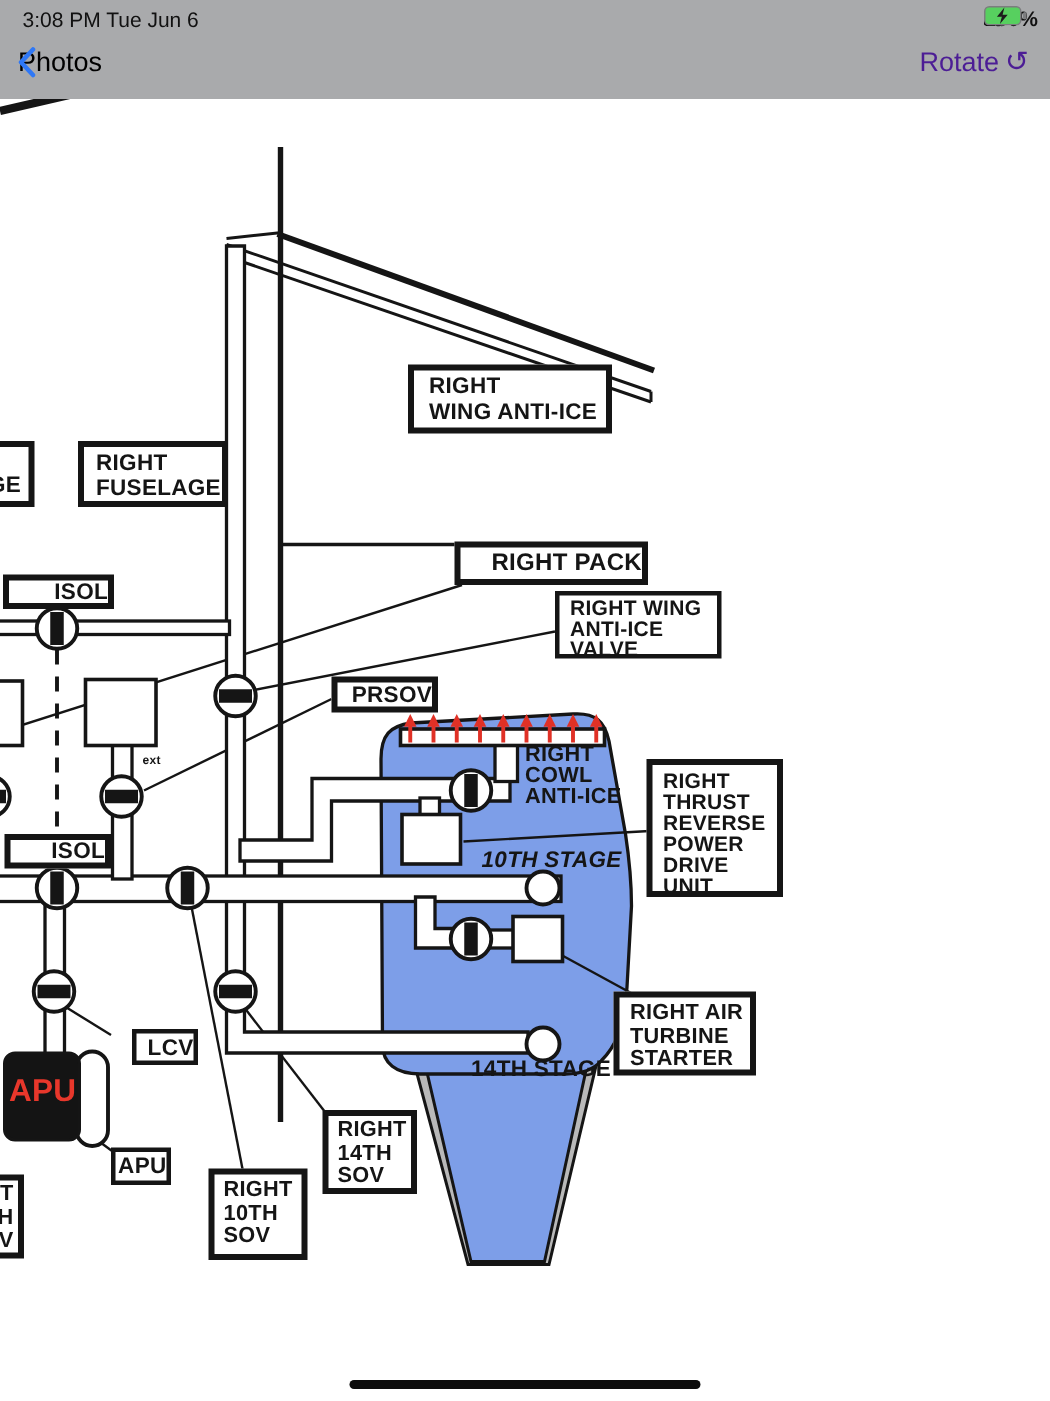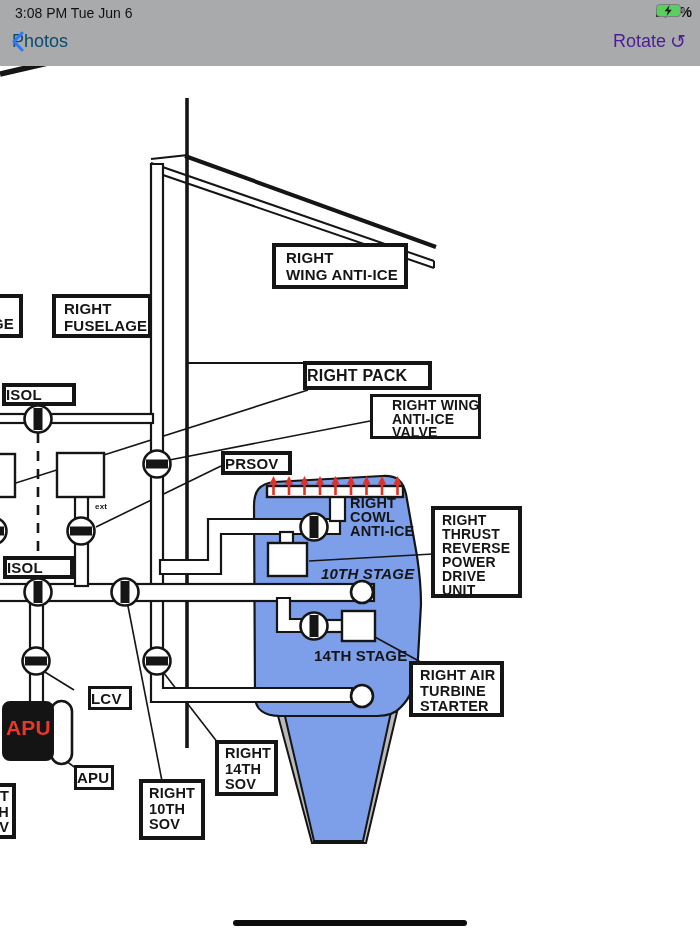--- a/index.html
+++ b/index.html
@@ -8,30 +8,30 @@
   
   #topbar{position:absolute;left:0;top:0;width:700px;height:66px;background:#a9aaac;z-index:10;}
   .statusrow{position:absolute;left:0;top:0;width:100%;height:26px;}
   .st-left{position:absolute;left:15px;top:5px;font-size:14px;color:#111;}
   .st-time{font-weight:400;}
   .st-date{font-weight:400;}
   .st-right{position:absolute;right:8px;top:4px;display:flex;align-items:center;gap:6px;}
   .pct{font-size:14px;font-weight:600;color:#111;}
   .navrow{position:absolute;left:0;top:26px;width:100%;height:40px;}
   .backbtn{position:absolute;left:12px;top:5px;display:flex;align-items:center;gap:5px;
-           color:#0c4a6e;font-size:18px;cursor:pointer;}
+           color:#000000;font-size:18px;cursor:pointer;}
   .rotatebtn{position:absolute;right:14px;top:5px;display:flex;align-items:center;gap:4px;
            color:#4c1d95;font-size:18px;cursor:pointer;}
   .rot-glyph{font-size:19px;line-height:19px;}
   
   svg{position:absolute;left:0;top:0;z-index:1;}
   .lbl{position:absolute;z-index:3;background:#fff;border:4px solid #151515;color:#151515;
        font-weight:700;font-size:15px;line-height:17px;box-sizing:border-box;
        letter-spacing:.2px;white-space:nowrap;}
-  .lbl.c{display:flex;align-items:center;justify-content:flex-start;}
+  .lbl.c{display:flex;align-items:center;justify-content:flex-end;}
   .freetext{position:absolute;z-index:3;color:#151515;font-weight:700;background:transparent;
        letter-spacing:.2px;white-space:nowrap;}
   #home-indicator{position:absolute;left:233px;top:920px;width:234px;height:6px;border-radius:3px;
        background:#0c0c0c;z-index:4;}
 </style>
 </head>
 <body>
 
 <div id="screen">
 
@@ -156,21 +156,21 @@
   </div>
 
   <div class="lbl c" style="left:2px;top:383px;width:74px;height:23px;">
       <span>ISOL</span>
     </div>
 
   <div class="lbl c" style="left:303px;top:361px;width:129px;height:29px;font-size:16px;">
       <span>RIGHT PACK</span>
     </div>
 
-  <div class="lbl" style="left:370px;top:394px;width:111px;height:45px;border-width:3px;font-size:14px;line-height:13.5px;padding:2px 0 0 19px;">
+  <div class="lbl" style="left:370px;top:394px;width:111px;height:45px;border-width:3px;font-size:14px;line-height:13.5px;padding:2px 0 0 7px;">
     <div>RIGHT WING</div>
     <div>ANTI-ICE</div>
     <div>VALVE</div>
   </div>
 
   <div class="lbl c" style="left:221px;top:451px;width:71px;height:24px;">
       <span>PRSOV</span>
     </div>
 
   <div class="freetext" style="left:95px;top:502px;font-size:8px;"><span>ext</span></div>
@@ -184,21 +184,21 @@
   <div class="lbl" style="left:431px;top:506px;width:91px;height:92px;font-size:14px;line-height:14px;padding:3px 0 0 7px;">
     <div>RIGHT</div>
     <div>THRUST</div>
     <div>REVERSE</div>
     <div>POWER</div>
     <div>DRIVE</div>
     <div>UNIT</div>
   </div>
 
   <div class="freetext" style="left:321px;top:565px;font-size:15px;font-style:italic;"><span>10TH STAGE</span></div>
-  <div class="freetext" style="left:314px;top:647px;font-size:15px;"><span>14TH STAGE</span></div>
+  <div class="freetext" style="left:314px;top:704px;font-size:15px;"><span>14TH STAGE</span></div>
 
   <div class="lbl" style="left:409px;top:661px;width:95px;height:56px;font-size:14.5px;line-height:15.5px;padding:3px 0 0 7px;">
     <div>RIGHT AIR</div>
     <div>TURBINE</div>
     <div>STARTER</div>
   </div>
 
   <div class="lbl c" style="left:3px;top:556px;width:71px;height:23px;">
       <span>ISOL</span>
     </div>

